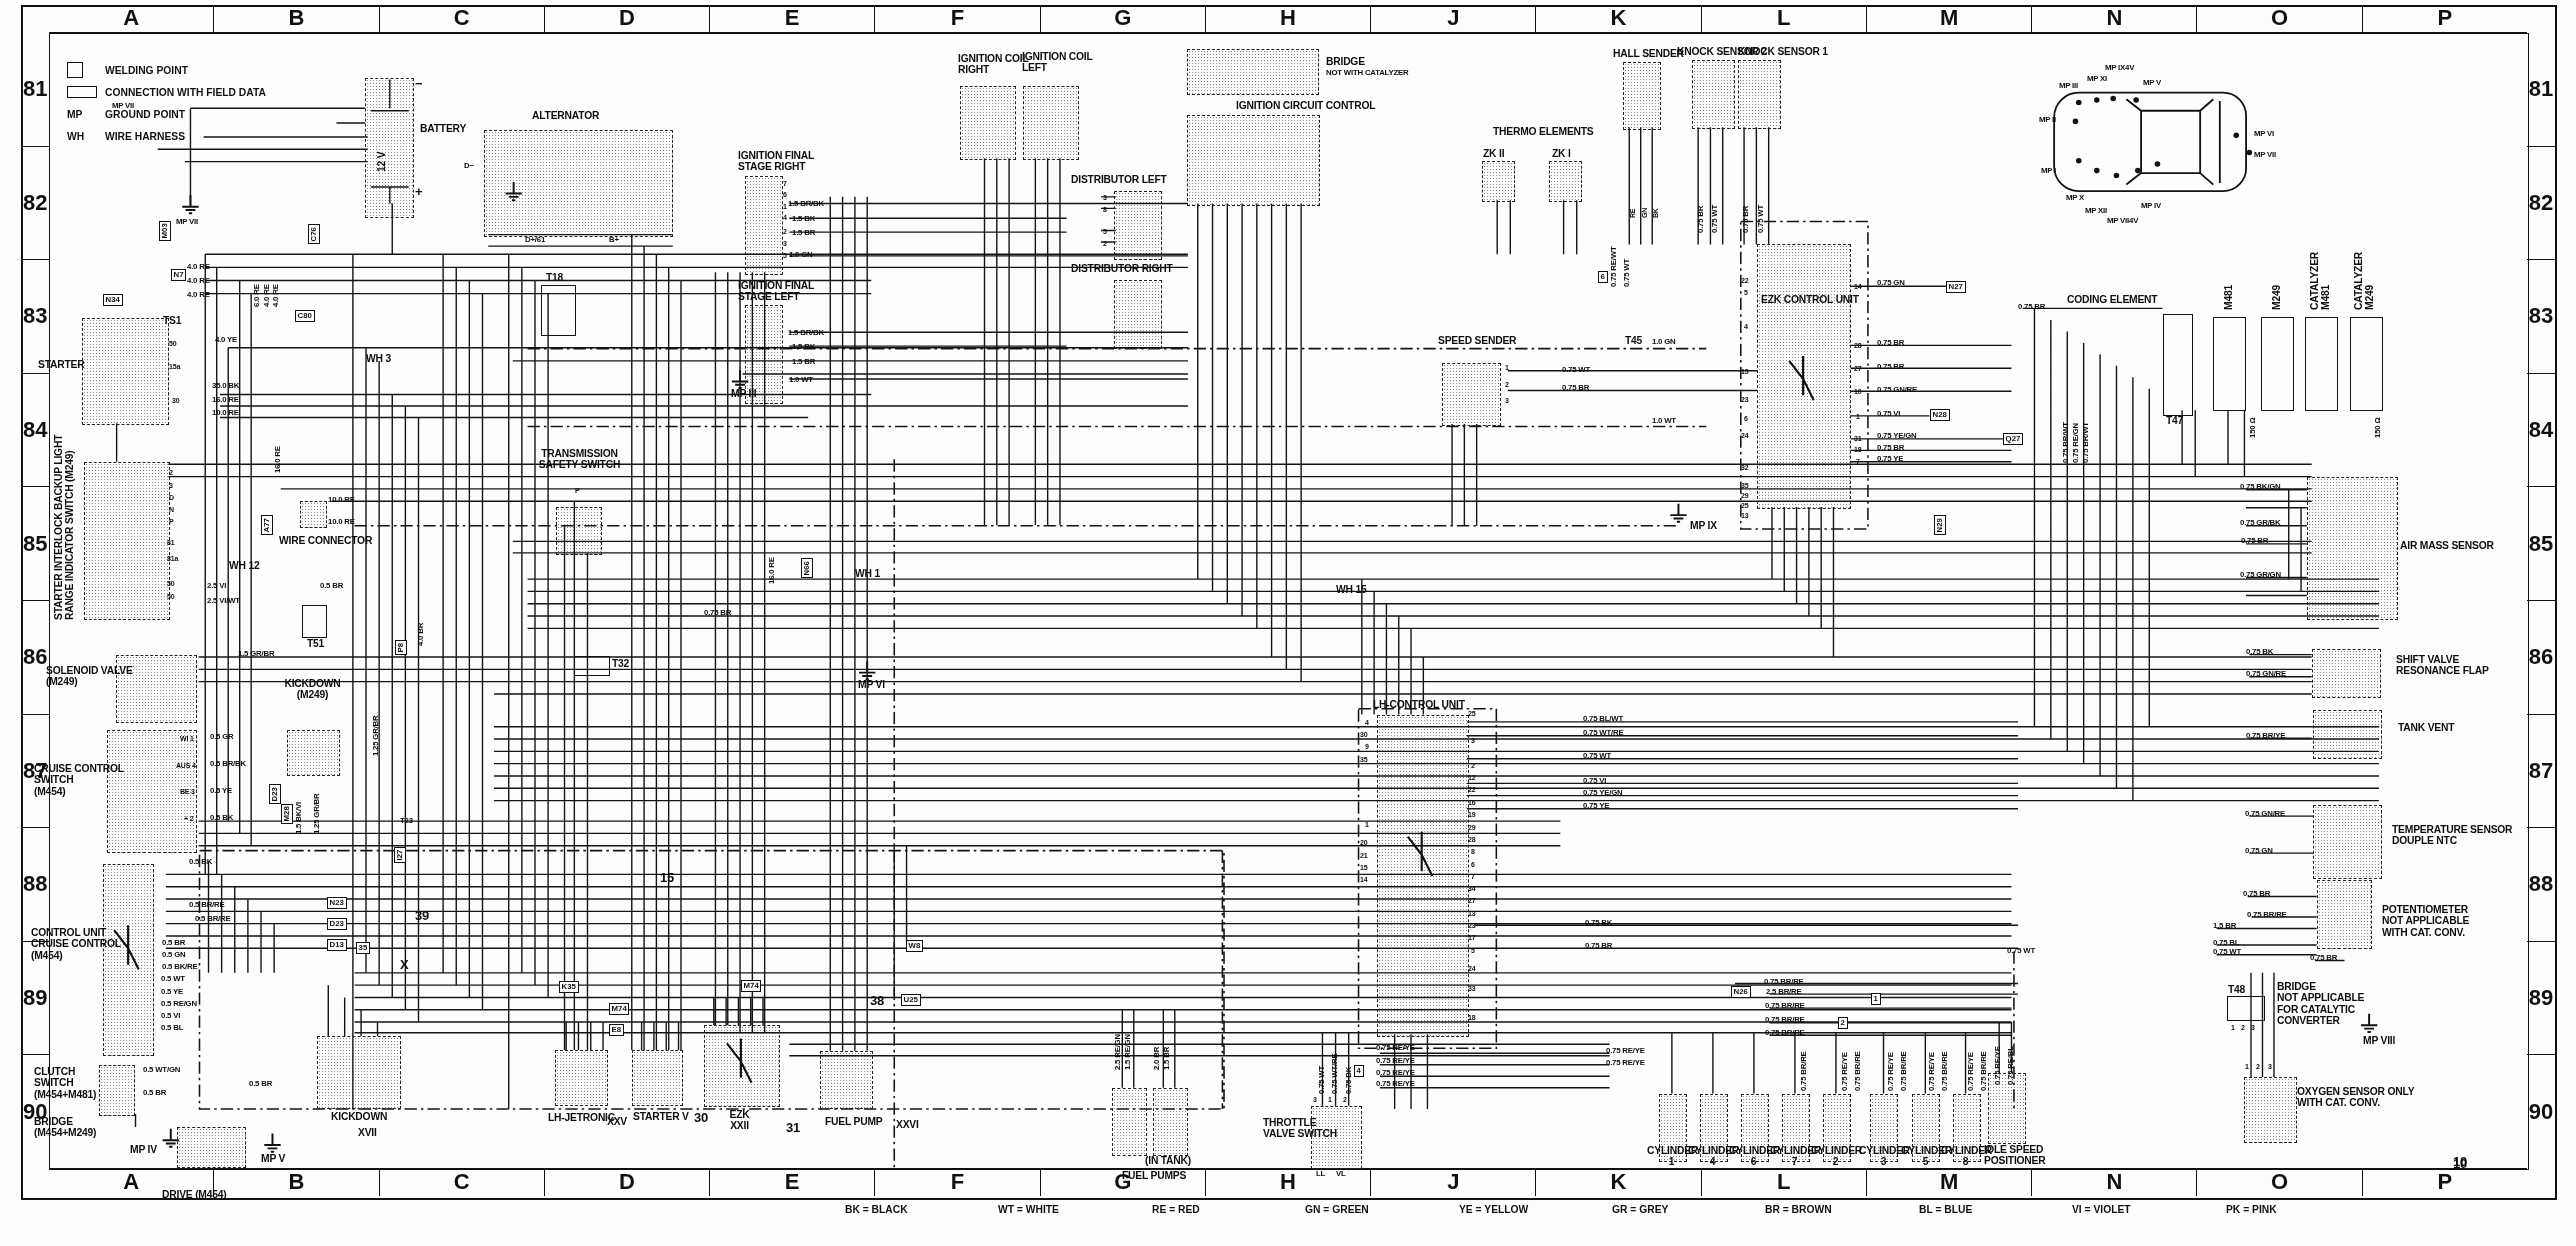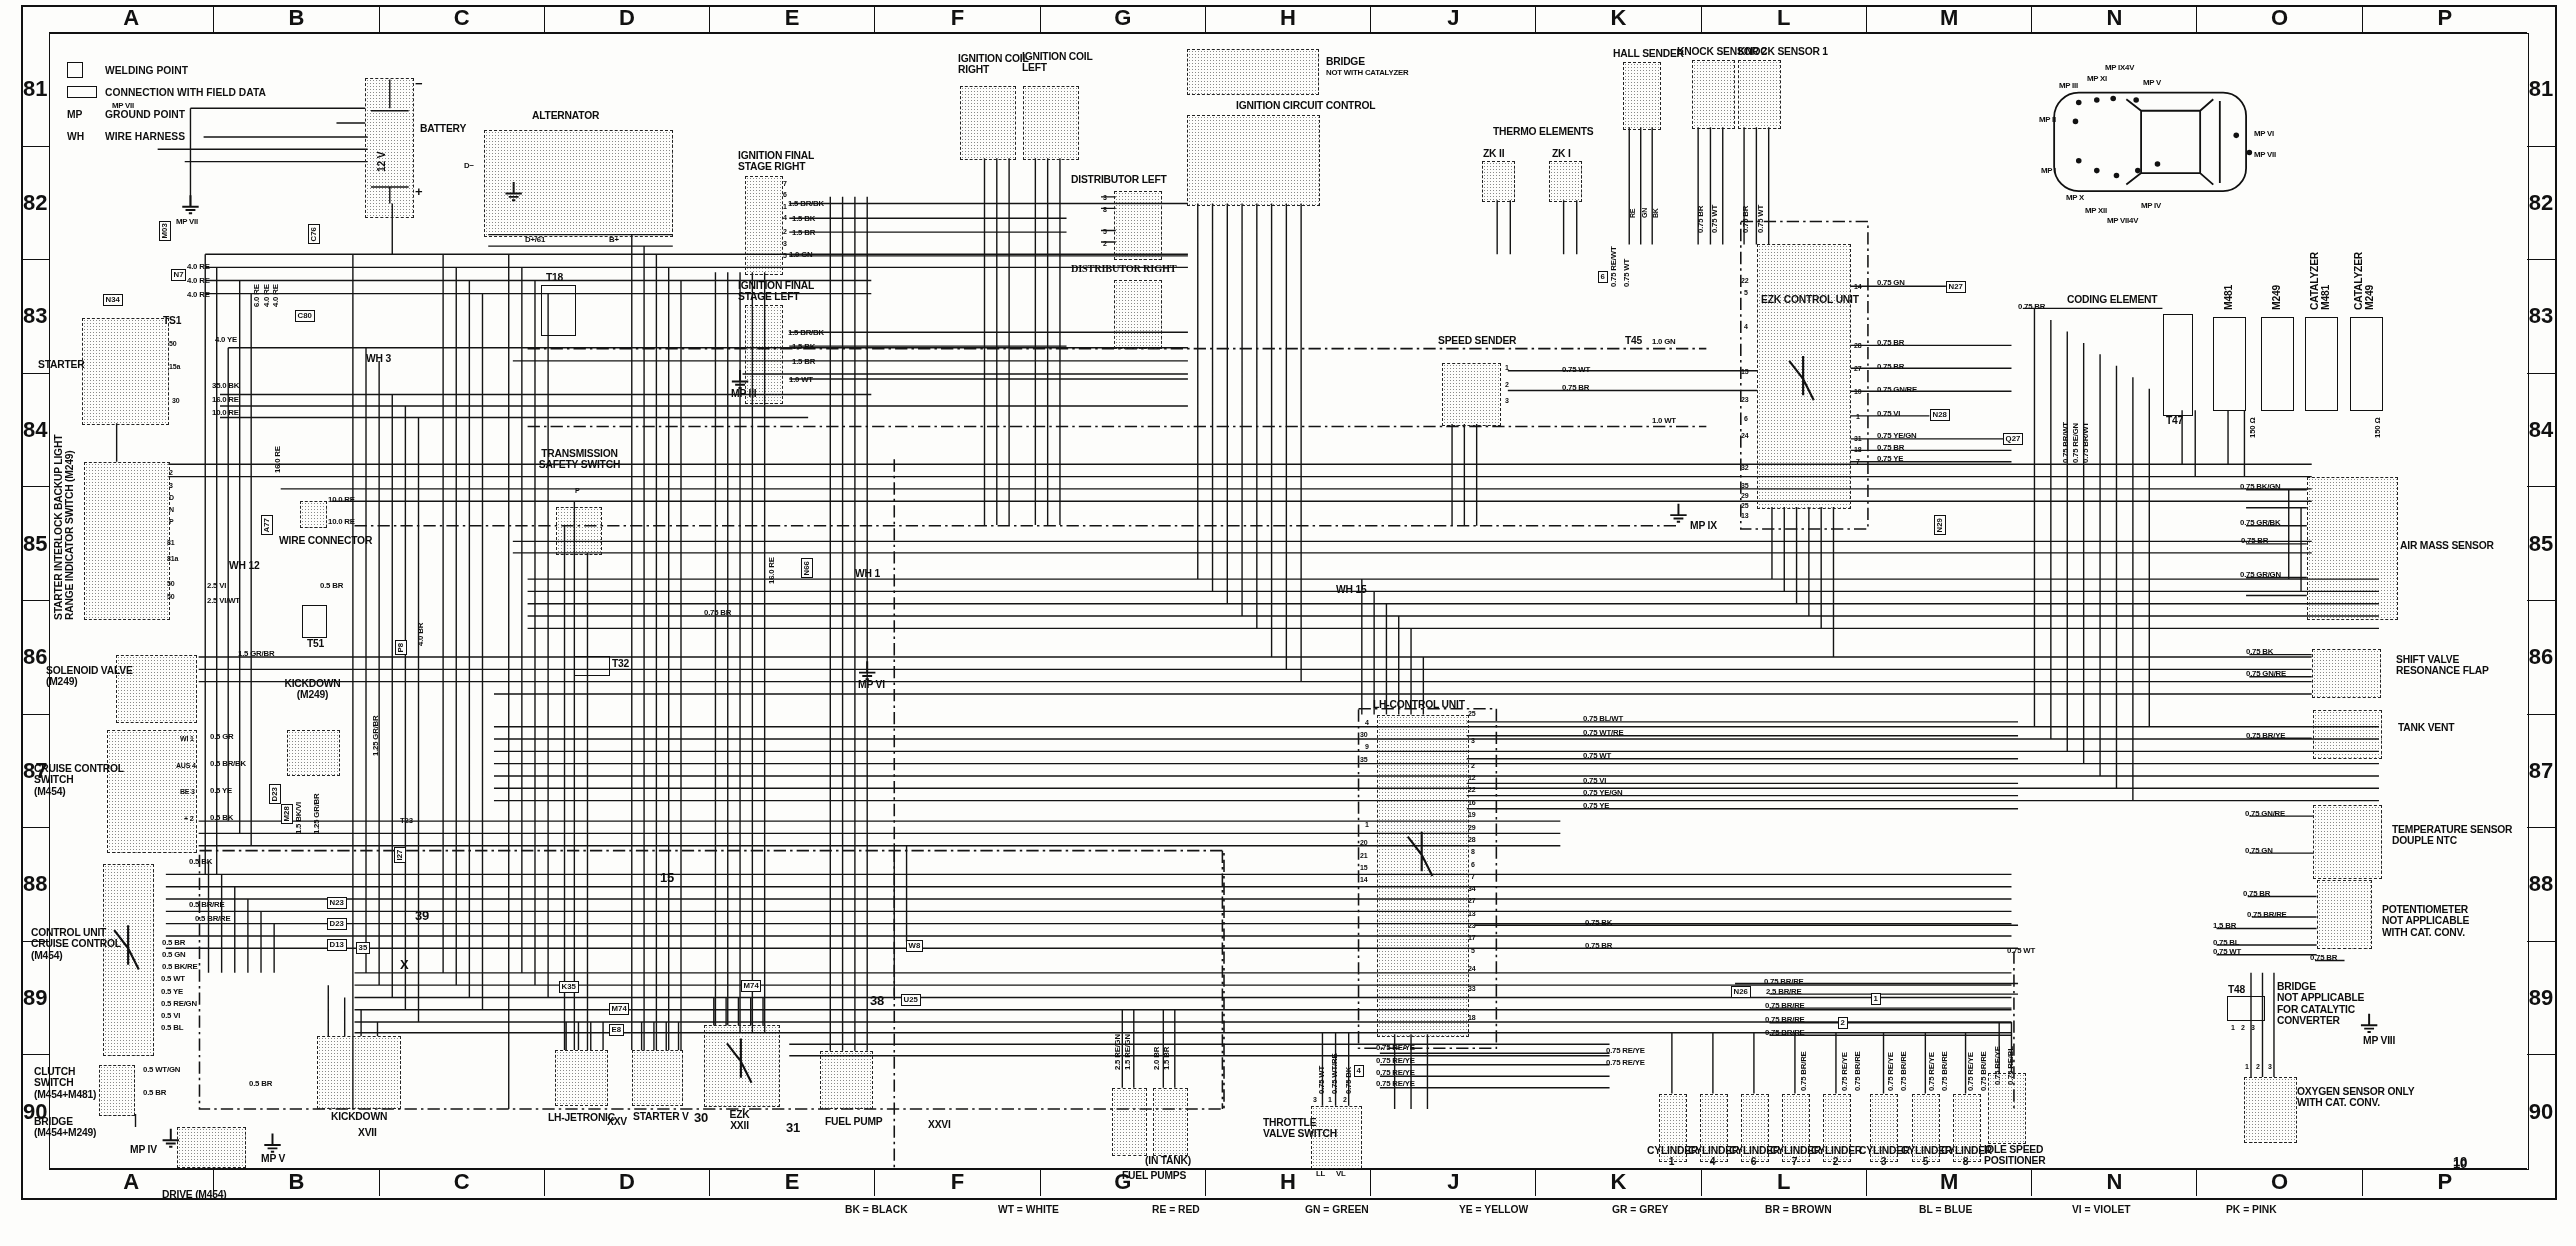--- a/index.html
+++ b/index.html
@@ -232,21 +232,21 @@
       <span class="lbl" style="left: 546px; top: 272px;">T18</span>
       <span class="lbl" style="left: 738px; top: 150px;">IGNITION FINAL
 STAGE RIGHT</span>
       <span class="lbl" style="left: 738px; top: 280px;">IGNITION FINAL
 STAGE LEFT</span>
       <span class="lbl" style="left: 958px; top: 53px;">IGNITION COIL
 RIGHT</span>
       <span class="lbl" style="left: 1022px; top: 51px;">IGNITION COIL
 LEFT</span>
       <span class="lbl" style="left: 1071px; top: 174px;">DISTRIBUTOR LEFT</span>
-      <span class="lbl" style="left: 1071px; top: 263px; font-family: Liberation Serif, serif;">DISTRIBUTOR RIGHT</span>
+      <span class="lbl" style="left: 1071px; top: 263px;">DISTRIBUTOR RIGHT</span>
       <span class="lbl" style="left: 1198px; top: 100px; margin-left: 38px;">IGNITION CIRCUIT CONTROL</span>
       <span class="lbl" style="left: 1326px; top: 56px;">BRIDGE</span>
       <span class="lbl w" style="left: 1326px; top: 69px;">NOT WITH CATALYZER</span>
       <span class="lbl" style="left: 1493px; top: 126px;">THERMO ELEMENTS</span>
       <span class="lbl" style="left: 1483px; top: 148px;">ZK II</span>
       <span class="lbl" style="left: 1552px; top: 148px;">ZK I</span>
       <span class="lbl" style="left: 1613px; top: 48px;">HALL SENDER</span>
       <span class="lbl" style="left: 1677px; top: 46px;">KNOCK SENSOR 2</span>
       <span class="lbl" style="left: 1738px; top: 46px;">KNOCK SENSOR 1</span>
       <span class="lbl" style="left: 1438px; top: 335px;">SPEED SENDER</span>
@@ -297,21 +297,21 @@
 5</span>
       <span class="lbl ctr" style="left: 1941px; top: 1145px; width: 49px;">CYLINDER
 8</span>
       <span class="lbl" style="left: 1263px; top: 1117px;">THROTTLE
 VALVE SWITCH</span>
       <span class="lbl w" style="left: 1316px; top: 1170px;">LL</span>
       <span class="lbl w" style="left: 1336px; top: 1170px;">VL</span>
       <span class="lbl" style="left: 1145px; top: 1155px;">(IN TANK)</span>
       <span class="lbl" style="left: 1122px; top: 1170px;">FUEL PUMPS</span>
       <span class="lbl" style="left: 825px; top: 1116px;">FUEL PUMP</span>
-      <span class="lbl" style="left: 908px; top: 1119px; padding-left: 20px;">XXVI</span>
+      <span class="lbl" style="left: 876px; top: 1119px; padding-left: 20px;">XXVI</span>
       <span class="lbl ctr" style="left: 719px; top: 1109px; width: 41px;">EZK
 XXII</span>
       <span class="lbl lg" style="left: 694px; top: 1111px;">30</span>
       <span class="lbl lg" style="left: 786px; top: 1121px;">31</span>
       <span class="lbl" style="left: 633px; top: 1111px;">STARTER  V</span>
       <span class="lbl" style="left: 548px; top: 1112px;">LH-JETRONIC</span>
       <span class="lbl" style="left: 607px; top: 1116px;">XXV</span>
       <span class="lbl" style="left: 331px; top: 1111px;">KICKDOWN</span>
       <span class="lbl" style="left: 358px; top: 1127px;">XVII</span>
       <span class="lbl" style="left: 261px; top: 1153px;">MP V</span>

